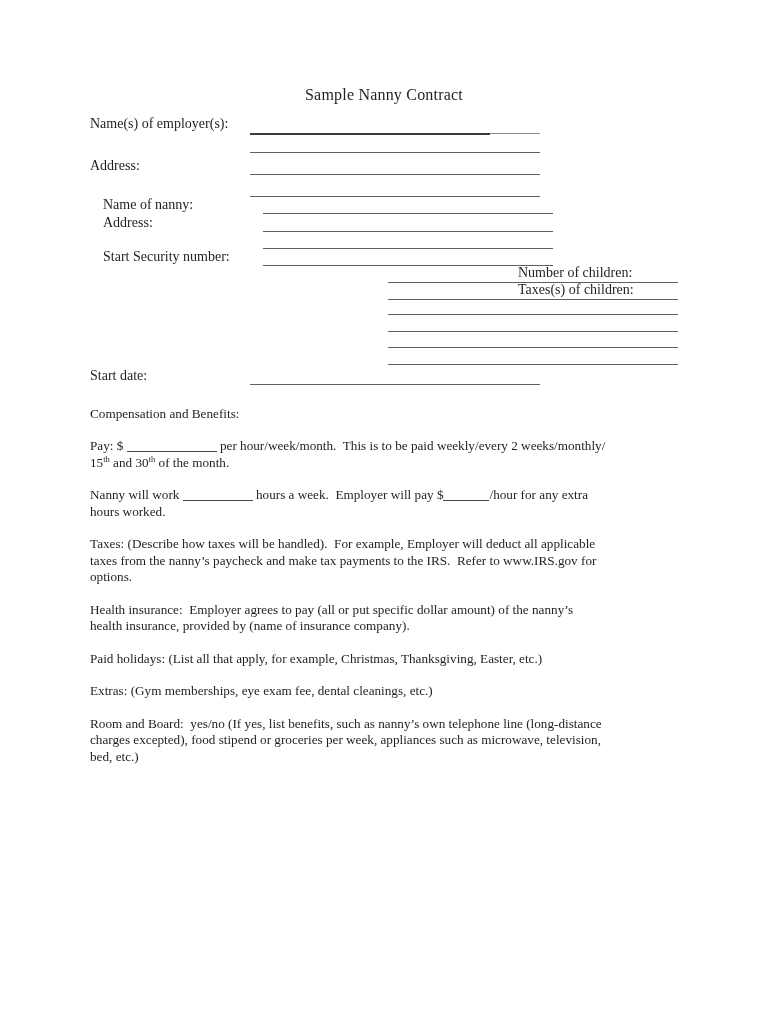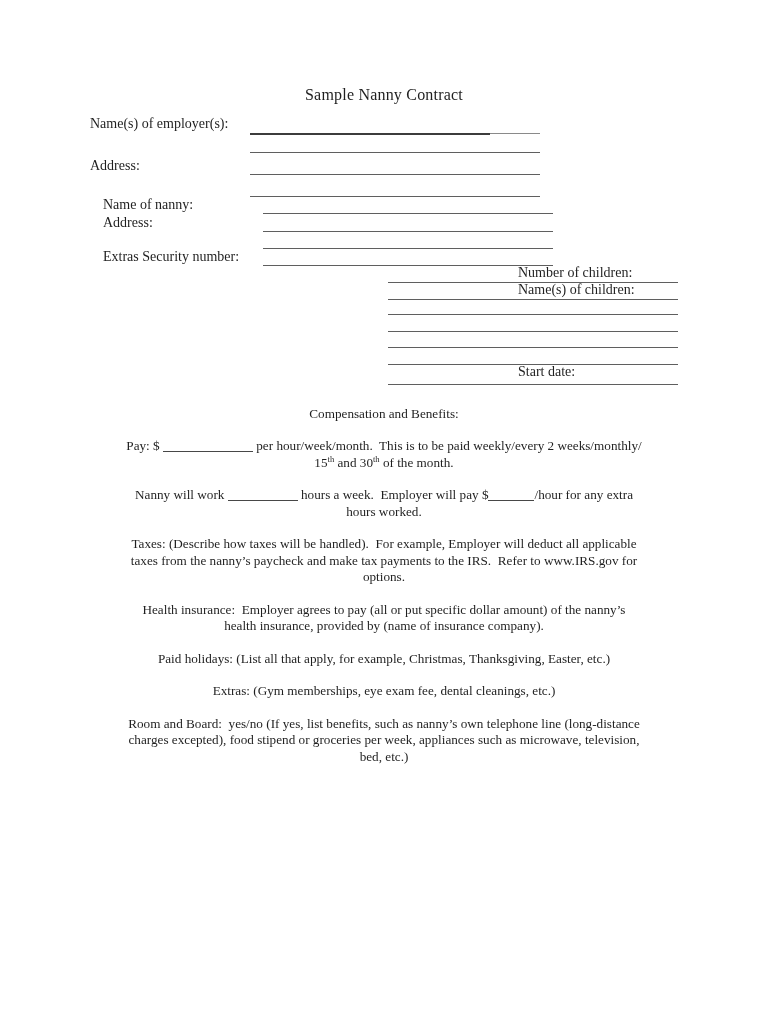--- a/index.html
+++ b/index.html
@@ -31,21 +31,21 @@
   
   #form .group{margin:0;}
   .frow{
     display:flex;
     align-items:flex-end;
   }
   .g0 .frow{height:20px;}
   .g1 .frow{height:22px;}
   .g2 .frow{height:17.3px;margin-left:13px;}
   .g3 .frow{height:16.4px;flex-direction:column;}
-  .g4 .frow{height:20px;flex-direction:column;}
+  .g4 .frow{height:20px;}
   .g1{margin-top:10px;}
   .g2{margin-top:8px;}
   .g3{margin-top:14px;}
   .g4{margin-top:10px;}
   .flabel{
     width:160px;
     font-size:14px;
     line-height:1;
     padding-bottom:2px;
     white-space:pre;
@@ -67,21 +67,20 @@
     flex:1;height:100%;
     border-bottom:1.2px solid #8a8a8a;
   }
   
   #paras{margin-top:21px;}
   .para{
     white-space:pre;
     font-size:13.2px;
     line-height:16.5px;
     margin-top:16px;
-    text-align:center;
   }
   .para:first-child{margin-top:0;}
   .blank{
     display:inline-block;
     height:11px;
     border-bottom:1.4px solid #474747;
     vertical-align:-2px;
   }
   .sup{
     vertical-align:super;
@@ -125,31 +124,31 @@
         </div>
         <div class="frow">
           <span class="flabel">Address:</span>
           <span class="fline"></span>
         </div>
         <div class="frow">
           <span class="flabel"></span>
           <span class="fline"></span>
         </div>
         <div class="frow">
-          <span class="flabel">Extras Security number:</span>
+          <span class="flabel">Start Security number:</span>
           <span class="fline"></span>
         </div>
       </div>
       <div class="group g3">
         <div class="frow">
           <span class="flabel">Number of children:</span>
           <span class="fline"></span>
         </div>
         <div class="frow">
-          <span class="flabel">Name(s) of children:</span>
+          <span class="flabel">Taxes(s) of children:</span>
           <span class="fline"></span>
         </div>
         <div class="frow">
           <span class="flabel"></span>
           <span class="fline"></span>
         </div>
         <div class="frow">
           <span class="flabel"></span>
           <span class="fline"></span>
         </div>

